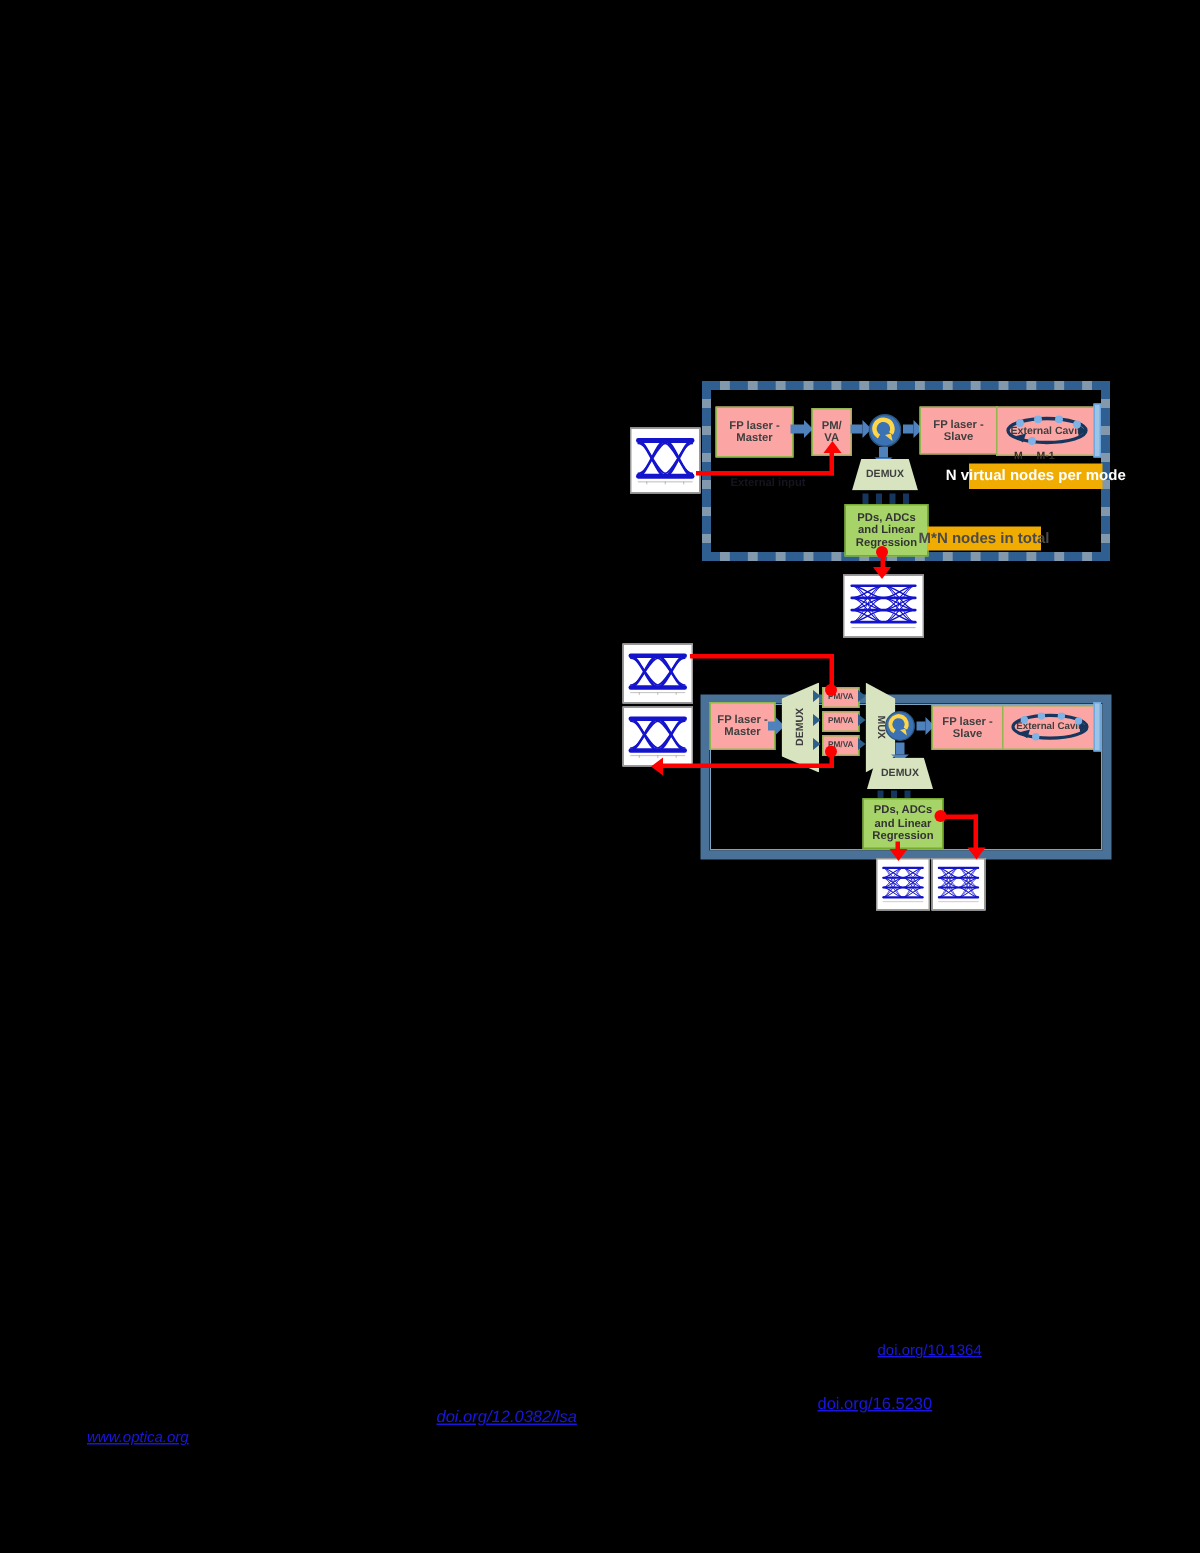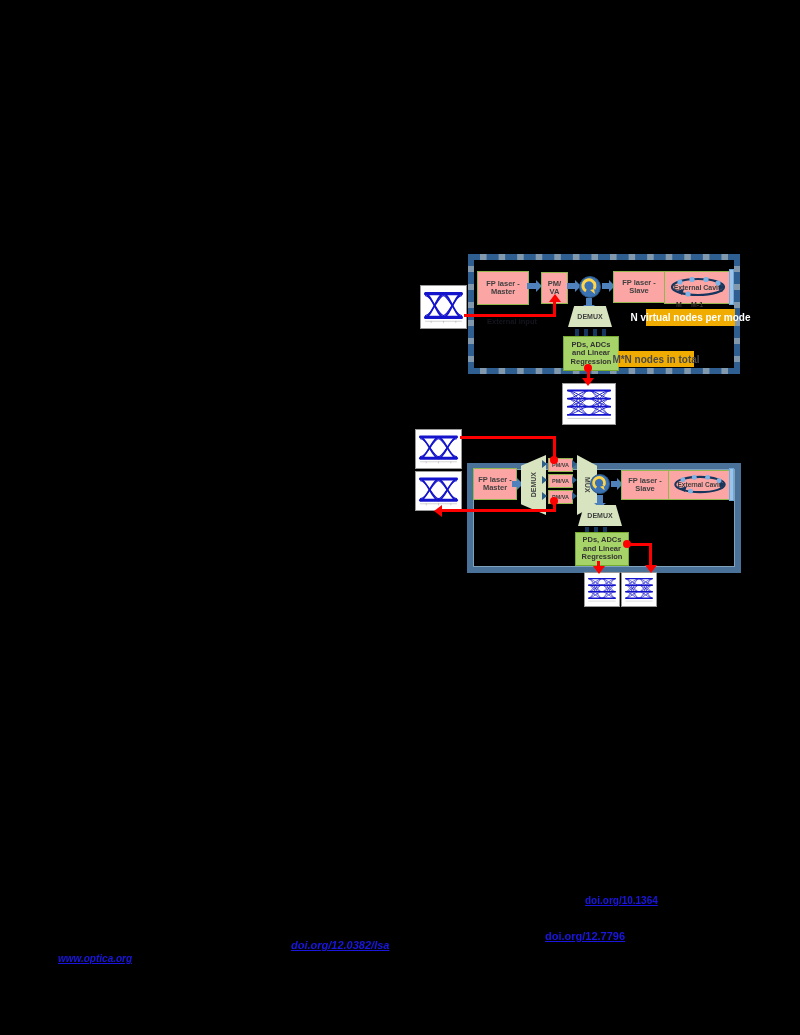--- a/index.html
+++ b/index.html
@@ -40,21 +40,21 @@
   .rup{width:0;height:0;border-bottom:8px solid #f00;border-left:6px solid transparent;border-right:6px solid transparent;}
   .rdn{width:0;height:0;border-top:8px solid #f00;border-left:6px solid transparent;border-right:6px solid transparent;}
   .rlf{width:0;height:0;border-right:8px solid #f00;border-top:6px solid transparent;border-bottom:6px solid transparent;}
   
   .eyebox{background:#fff;border:1px solid #9a9a9a;padding:2px;box-sizing:border-box;}
   .eyebox svg{width:100%;height:100%;display:block;}
   
   .mirror{width:3px;background:#9dc3e6;border:1px solid #6fa8dc;}
   .faint{color:#15151f;font-weight:bold;font-size:7.5px;}
   .mlab{color:#39322a;font-weight:bold;font-size:7px;}
-  .doclink{color:#1a16e0;text-decoration:underline;font-weight:bold;}
+  .doclink{color:#1a16e0;text-decoration:underline;font-weight:normal;}
 </style>
 </head>
 <body>
 
 <svg width="0" height="0" style="position:absolute">
   <defs>
     <g id="eyeA" stroke="#1414cc" fill="none" stroke-linecap="round">
       <path d="M6,12 L94,12" stroke-width="7"></path>
       <path d="M6,62 L94,62" stroke-width="7"></path>
       <path d="M6,12 C20,12 36,62 50,62 C64,62 80,12 94,12" stroke-width="4"></path>
@@ -231,17 +231,17 @@
   <div class="abs rh" style="left:441px;top:509px;width:115px;z-index:4;"></div>
   <div class="abs rlf" style="left:434px;top:505px;z-index:4;"></div>
   <div class="abs rdot" style="left:623px;top:540px;z-index:4;"></div>
   <div class="abs rh" style="left:629px;top:543px;width:23px;z-index:4;"></div>
   <div class="abs rv" style="left:649px;top:543px;height:24px;z-index:4;"></div>
   <div class="abs rdn" style="left:645px;top:565px;z-index:4;"></div>
   <div class="abs rv" style="left:597px;top:561px;height:7px;z-index:4;"></div>
   <div class="abs rdn" style="left:593px;top:566px;z-index:4;"></div>
 
   <a class="abs doclink" style="left:585px;top:895px;font-size:10px;" href="#">doi.org/10.1364</a>
-  <a class="abs doclink" style="left:545px;top:930px;font-size:11px;" href="#">doi.org/12.7796</a>
+  <a class="abs doclink" style="left:545px;top:930px;font-size:11px;" href="#">doi.org/16.5230</a>
   <a class="abs doclink" style="left:291px;top:939px;font-size:11px;font-style:italic;" href="#">doi.org/12.0382/lsa</a>
   <a class="abs doclink" style="left:58px;top:953px;font-size:10px;font-style:italic;" href="#">www.optica.org</a>
 
 </div>
 
 </body></html>

